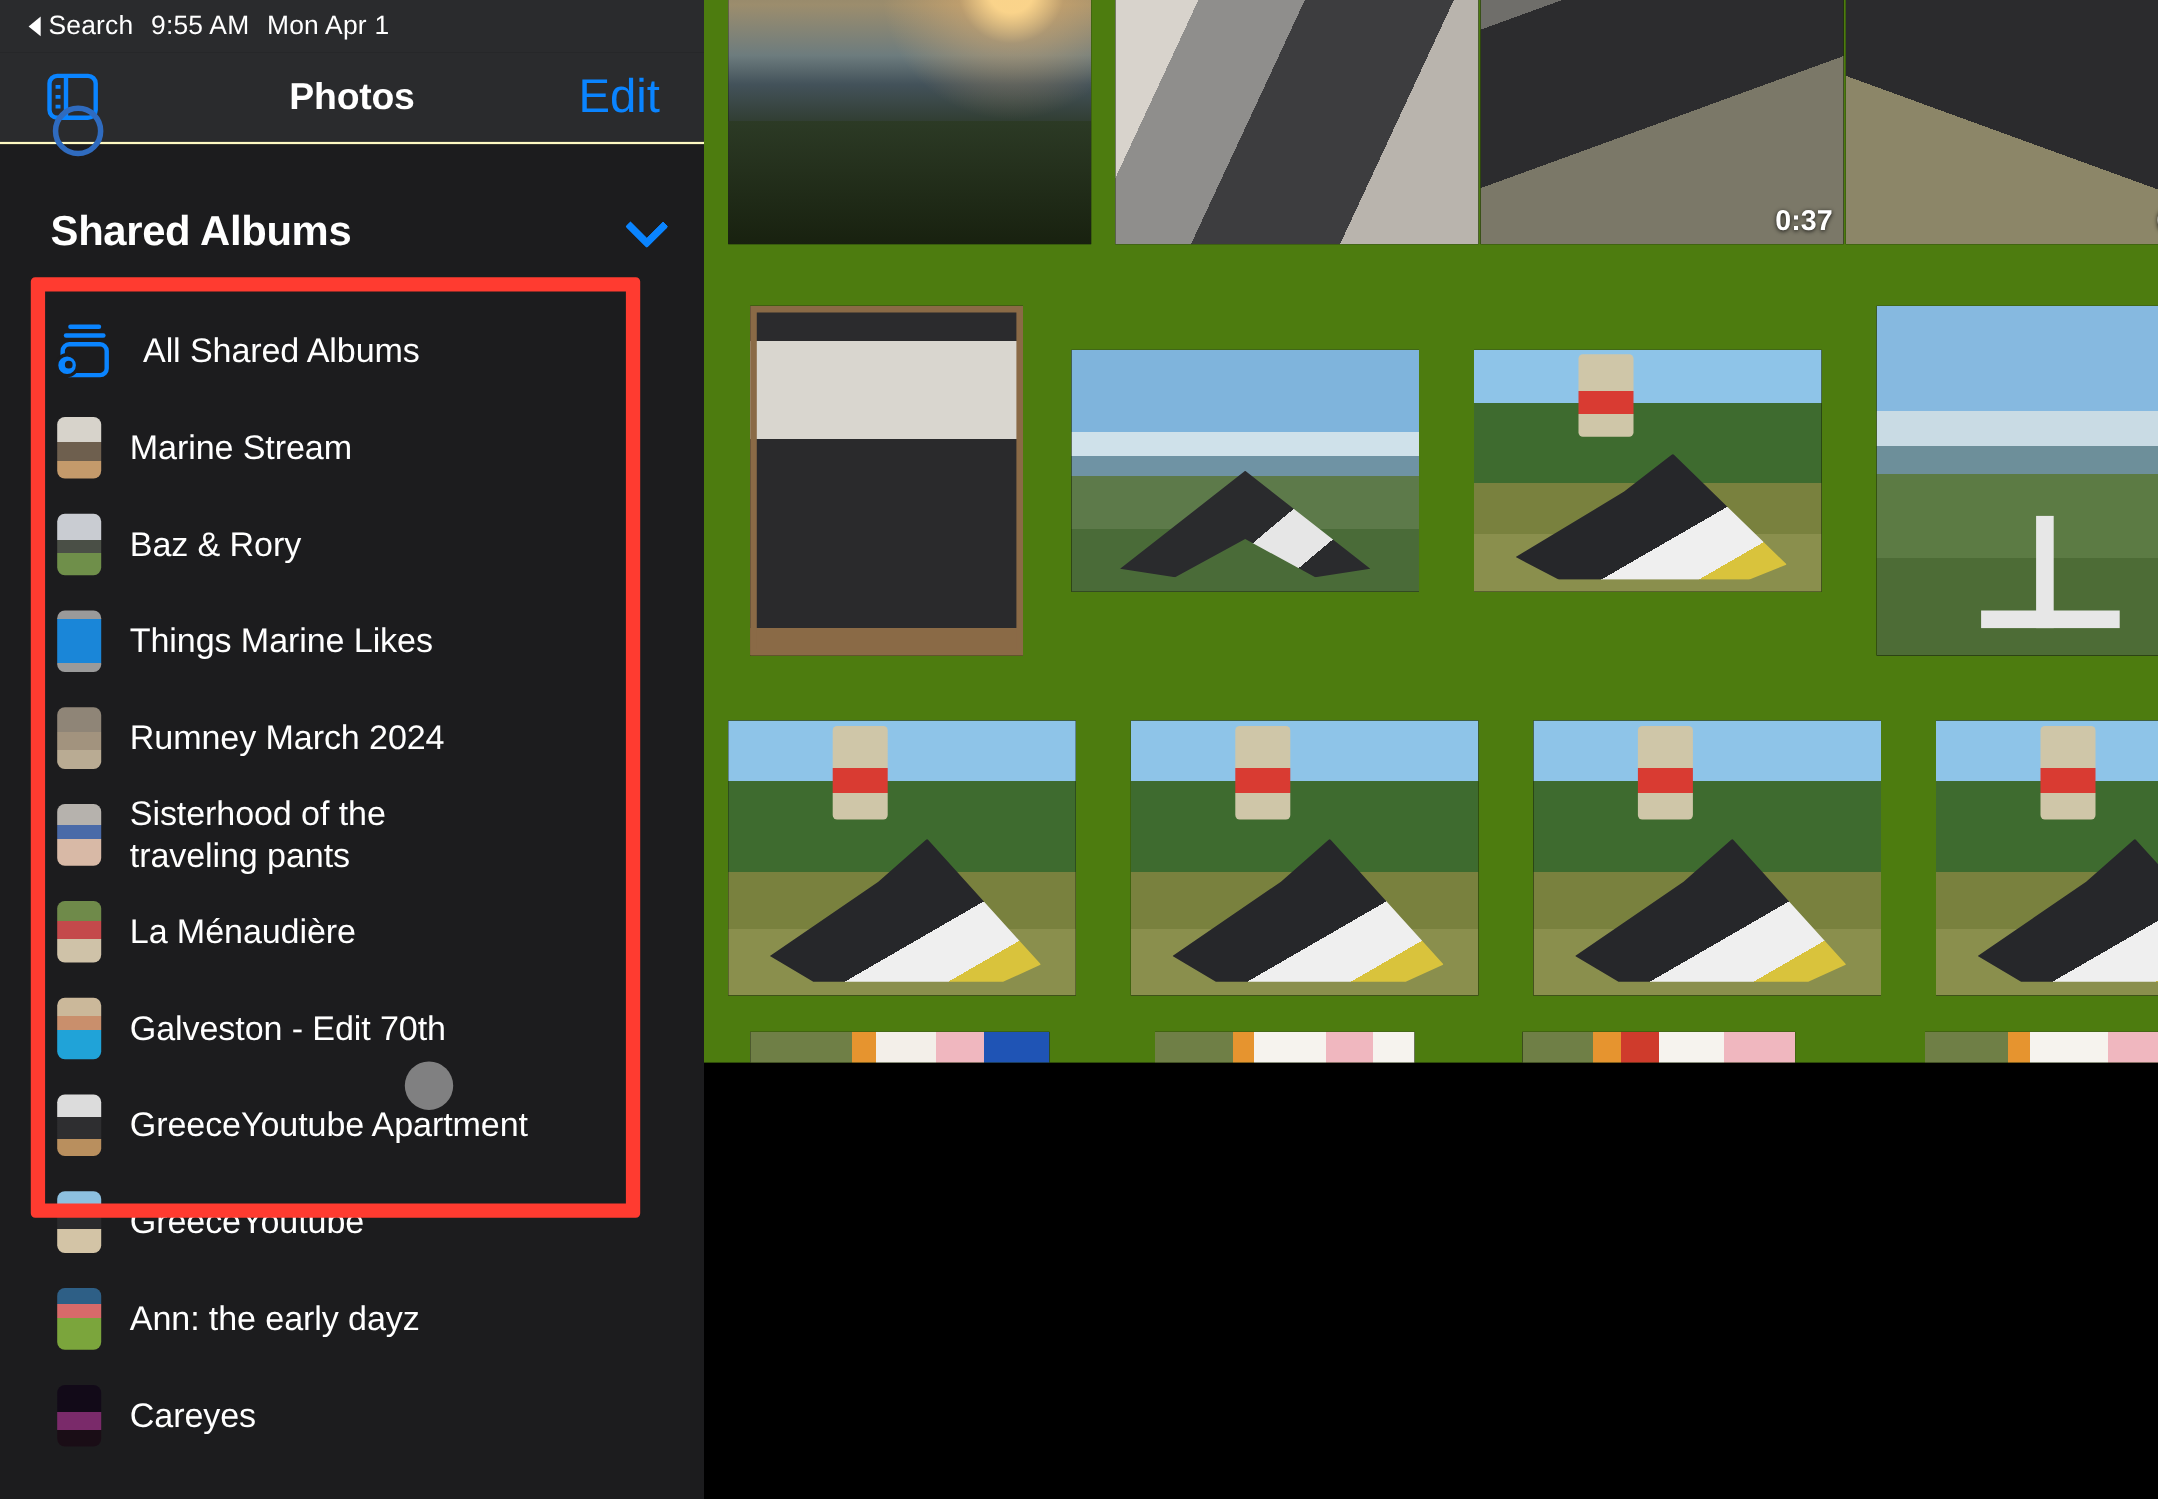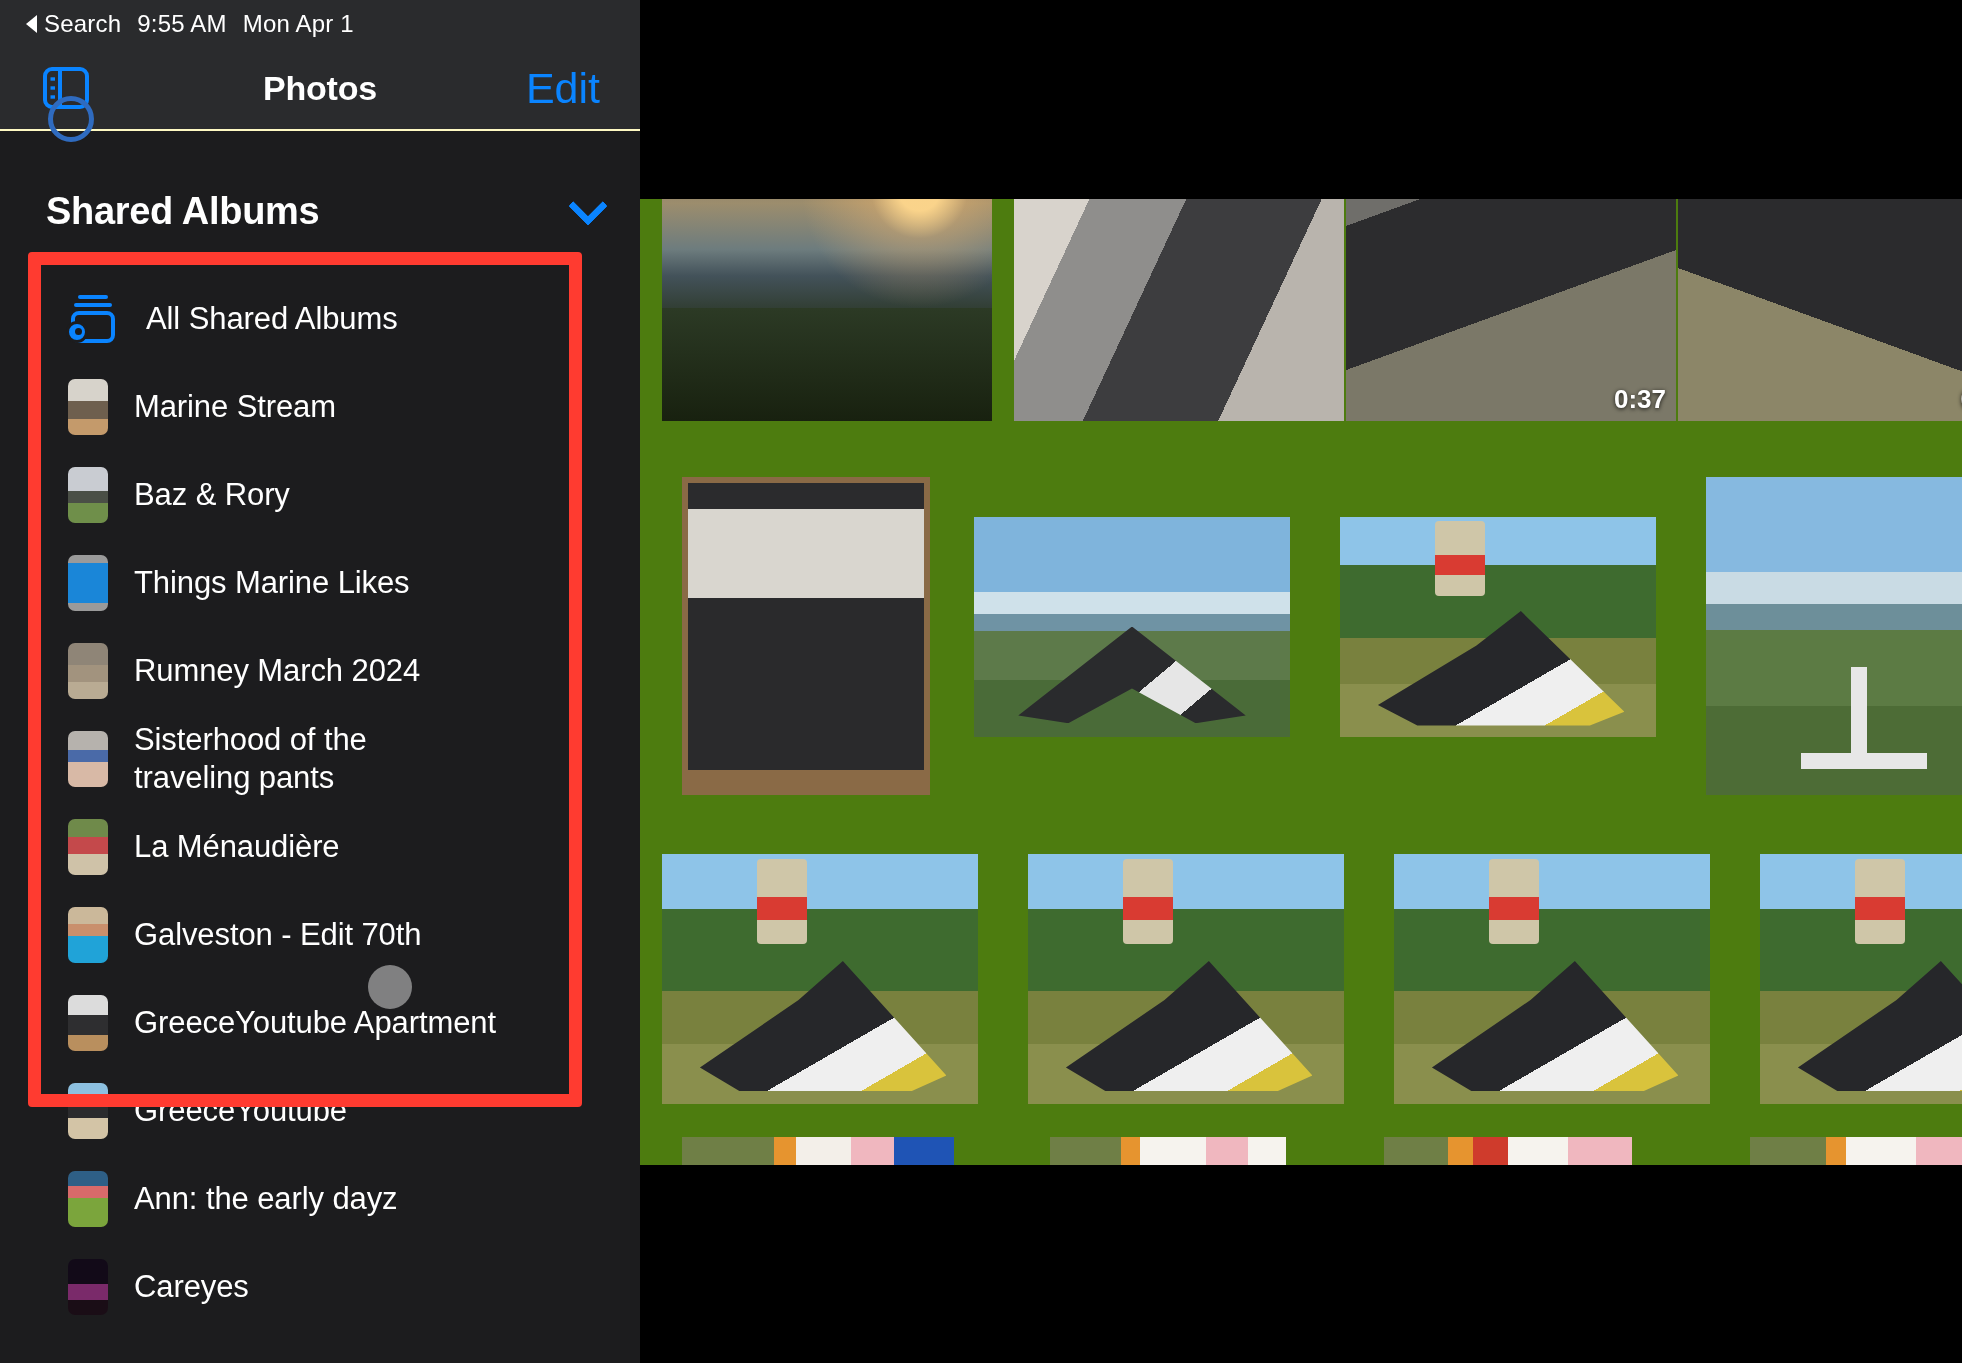--- a/index.html
+++ b/index.html
@@ -2,21 +2,21 @@
 <html><head>
 <meta charset="utf-8">
 <style>
   * { box-sizing: border-box; margin: 0; padding: 0; }
   html, body {
     width: 1962px; height: 1363px;
     background: #000;
     font-family: "Liberation Sans", sans-serif;
     overflow: hidden;
   }
-  #root { position: relative; width: 1962px; height: 1363px; background:#000; display:flex;align-items:center; }
+  #root { position: relative; width: 1962px; height: 1363px; background:#000; display:flex; }
 
   
   .sidebar {
     position: relative;
     width: 640px; height: 1363px;
     background: #1c1c1e;
     flex: 0 0 640px;
     overflow: hidden;
   }
   .statusbar {
@@ -85,21 +85,21 @@
   .redbox {
     position: absolute;
     left: 28px; top: 252px;
     width: 554px; height: 855px;
     border: 13px solid #ff3b30;
     border-radius: 4px;
     pointer-events: none;
     z-index: 9;
   }
 
-  .album-list { position: absolute; left: 16px; top: 275px; width: 768px; }
+  .album-list { position: absolute; left: 0; top: 275px; width: 768px; }
   .album-item {
     display: flex; align-items: center;
     gap: 26px;
     padding: 0 26px 0 52px;
     min-height: 88px;
   }
   .album-item .label {
     color: #fff; font-size: 31px; line-height: 1.24;
     letter-spacing: -0.1px;
     white-space: pre-line;

